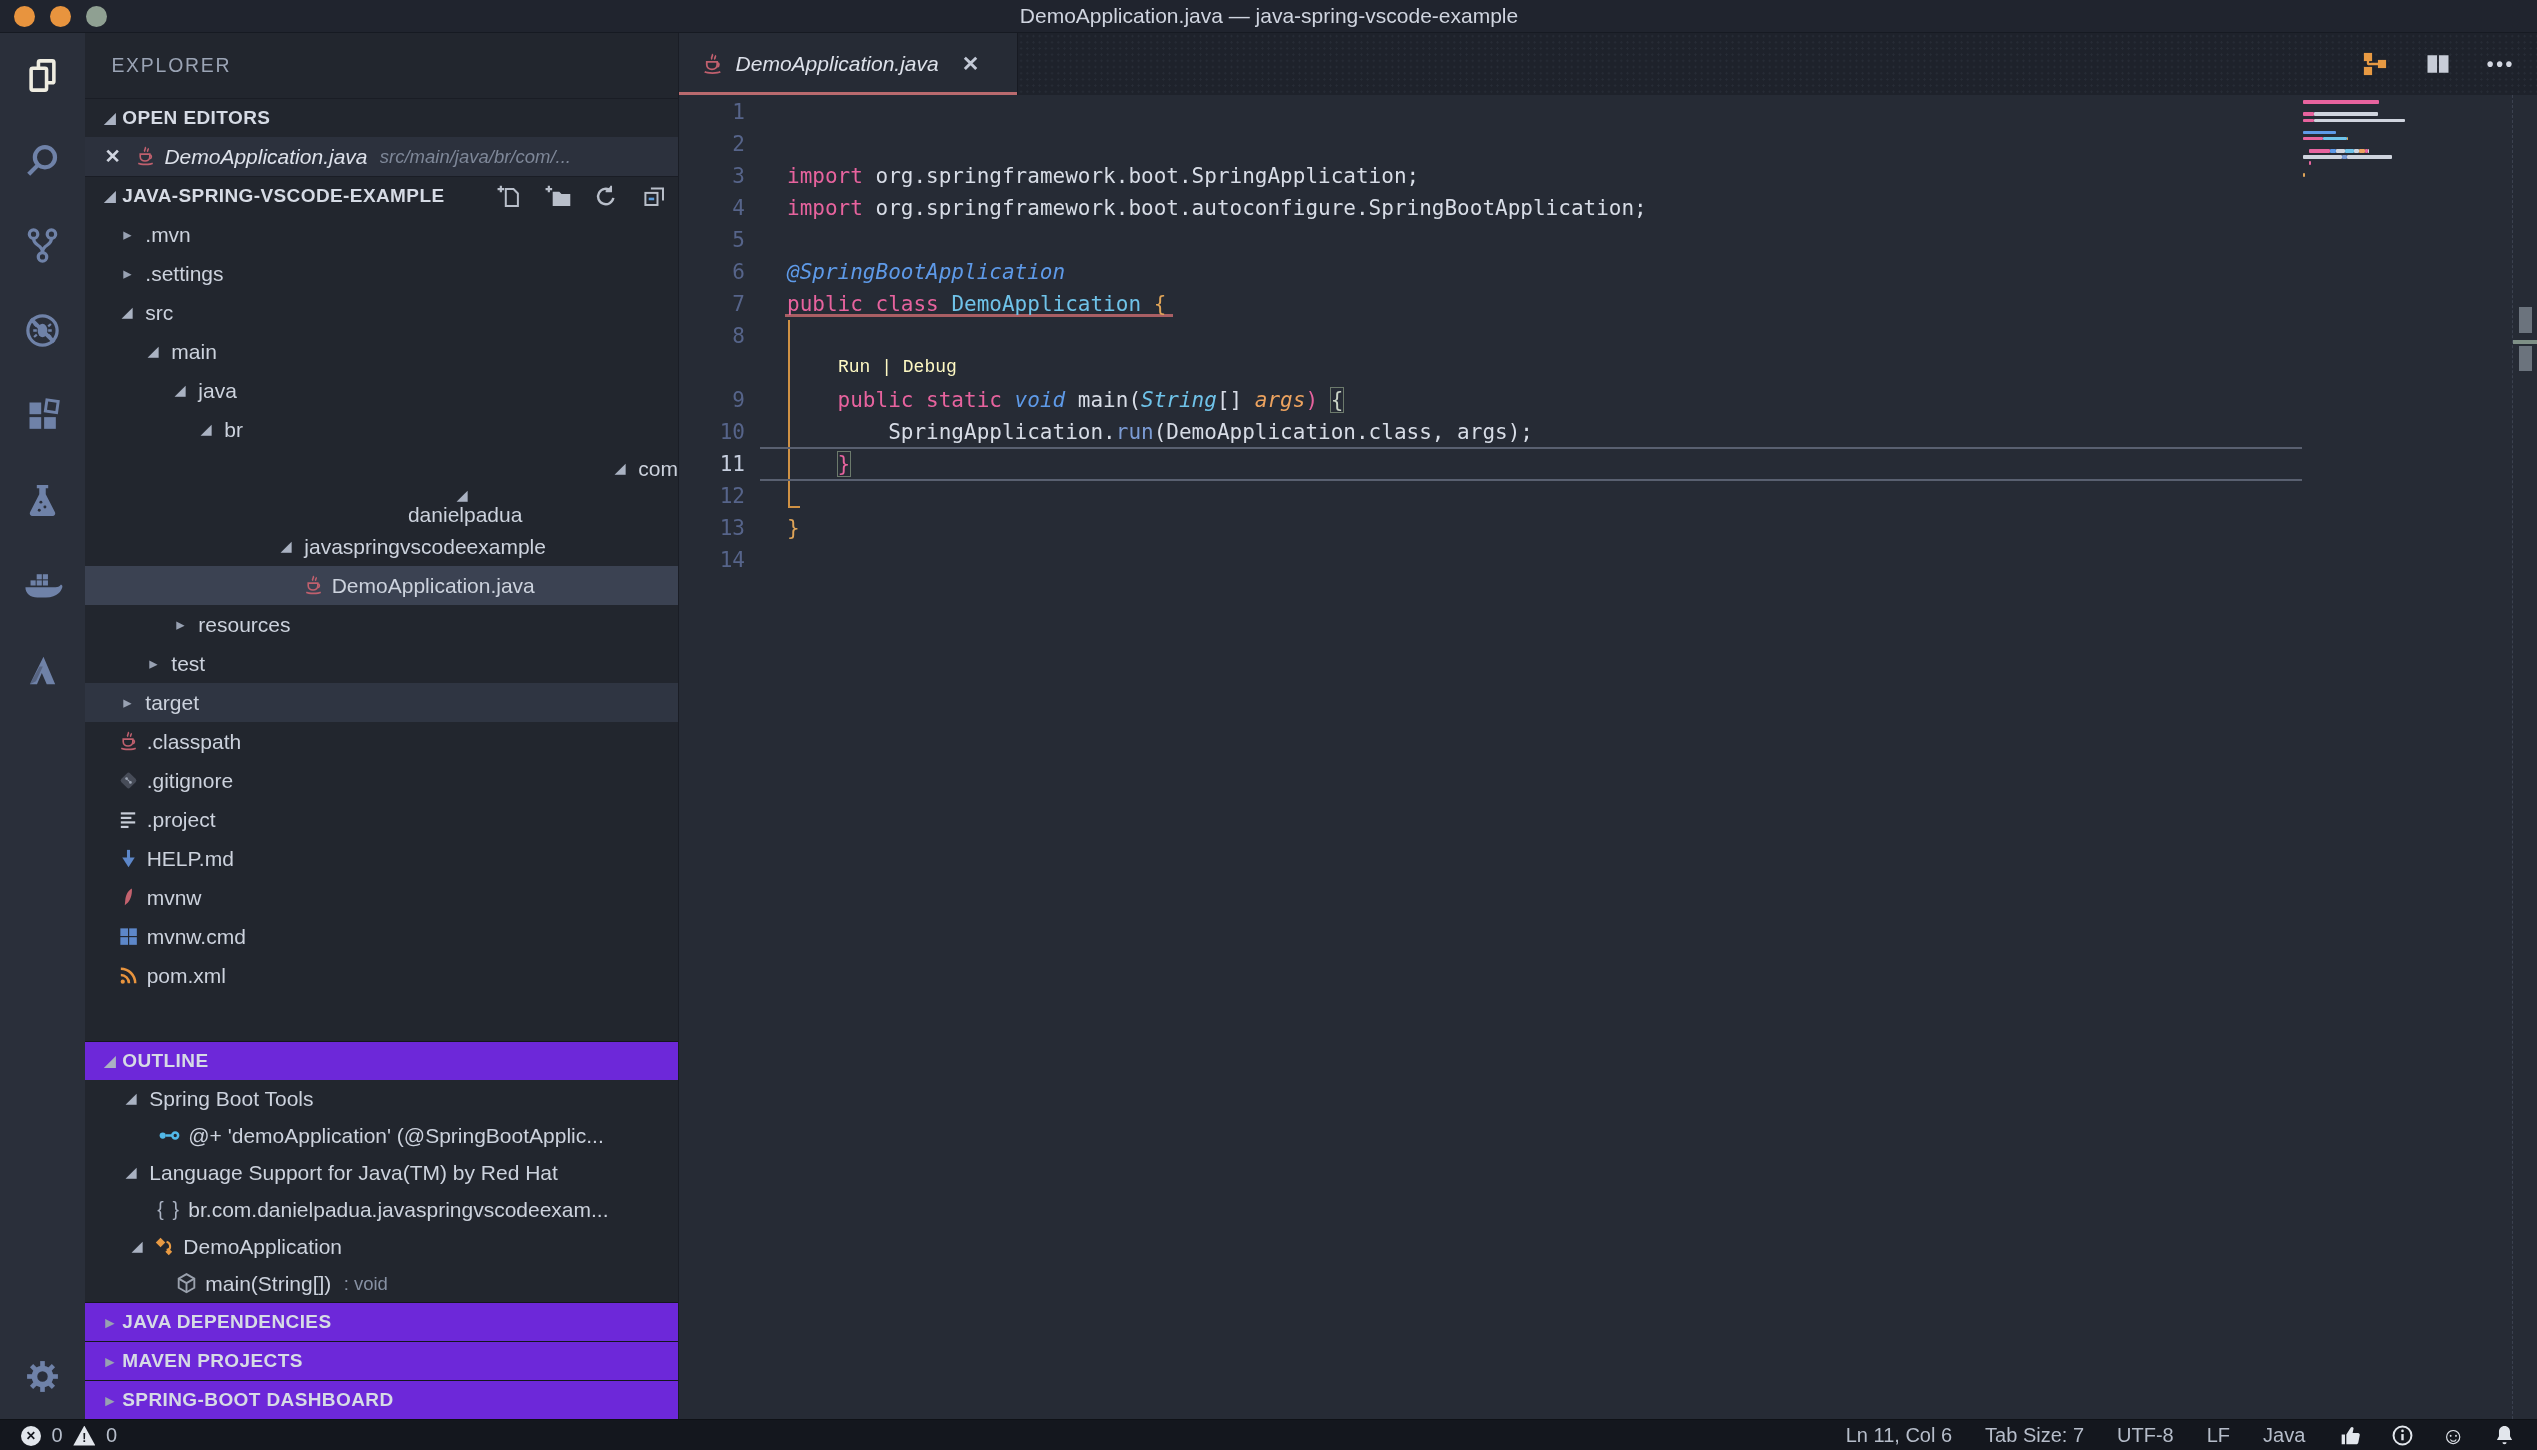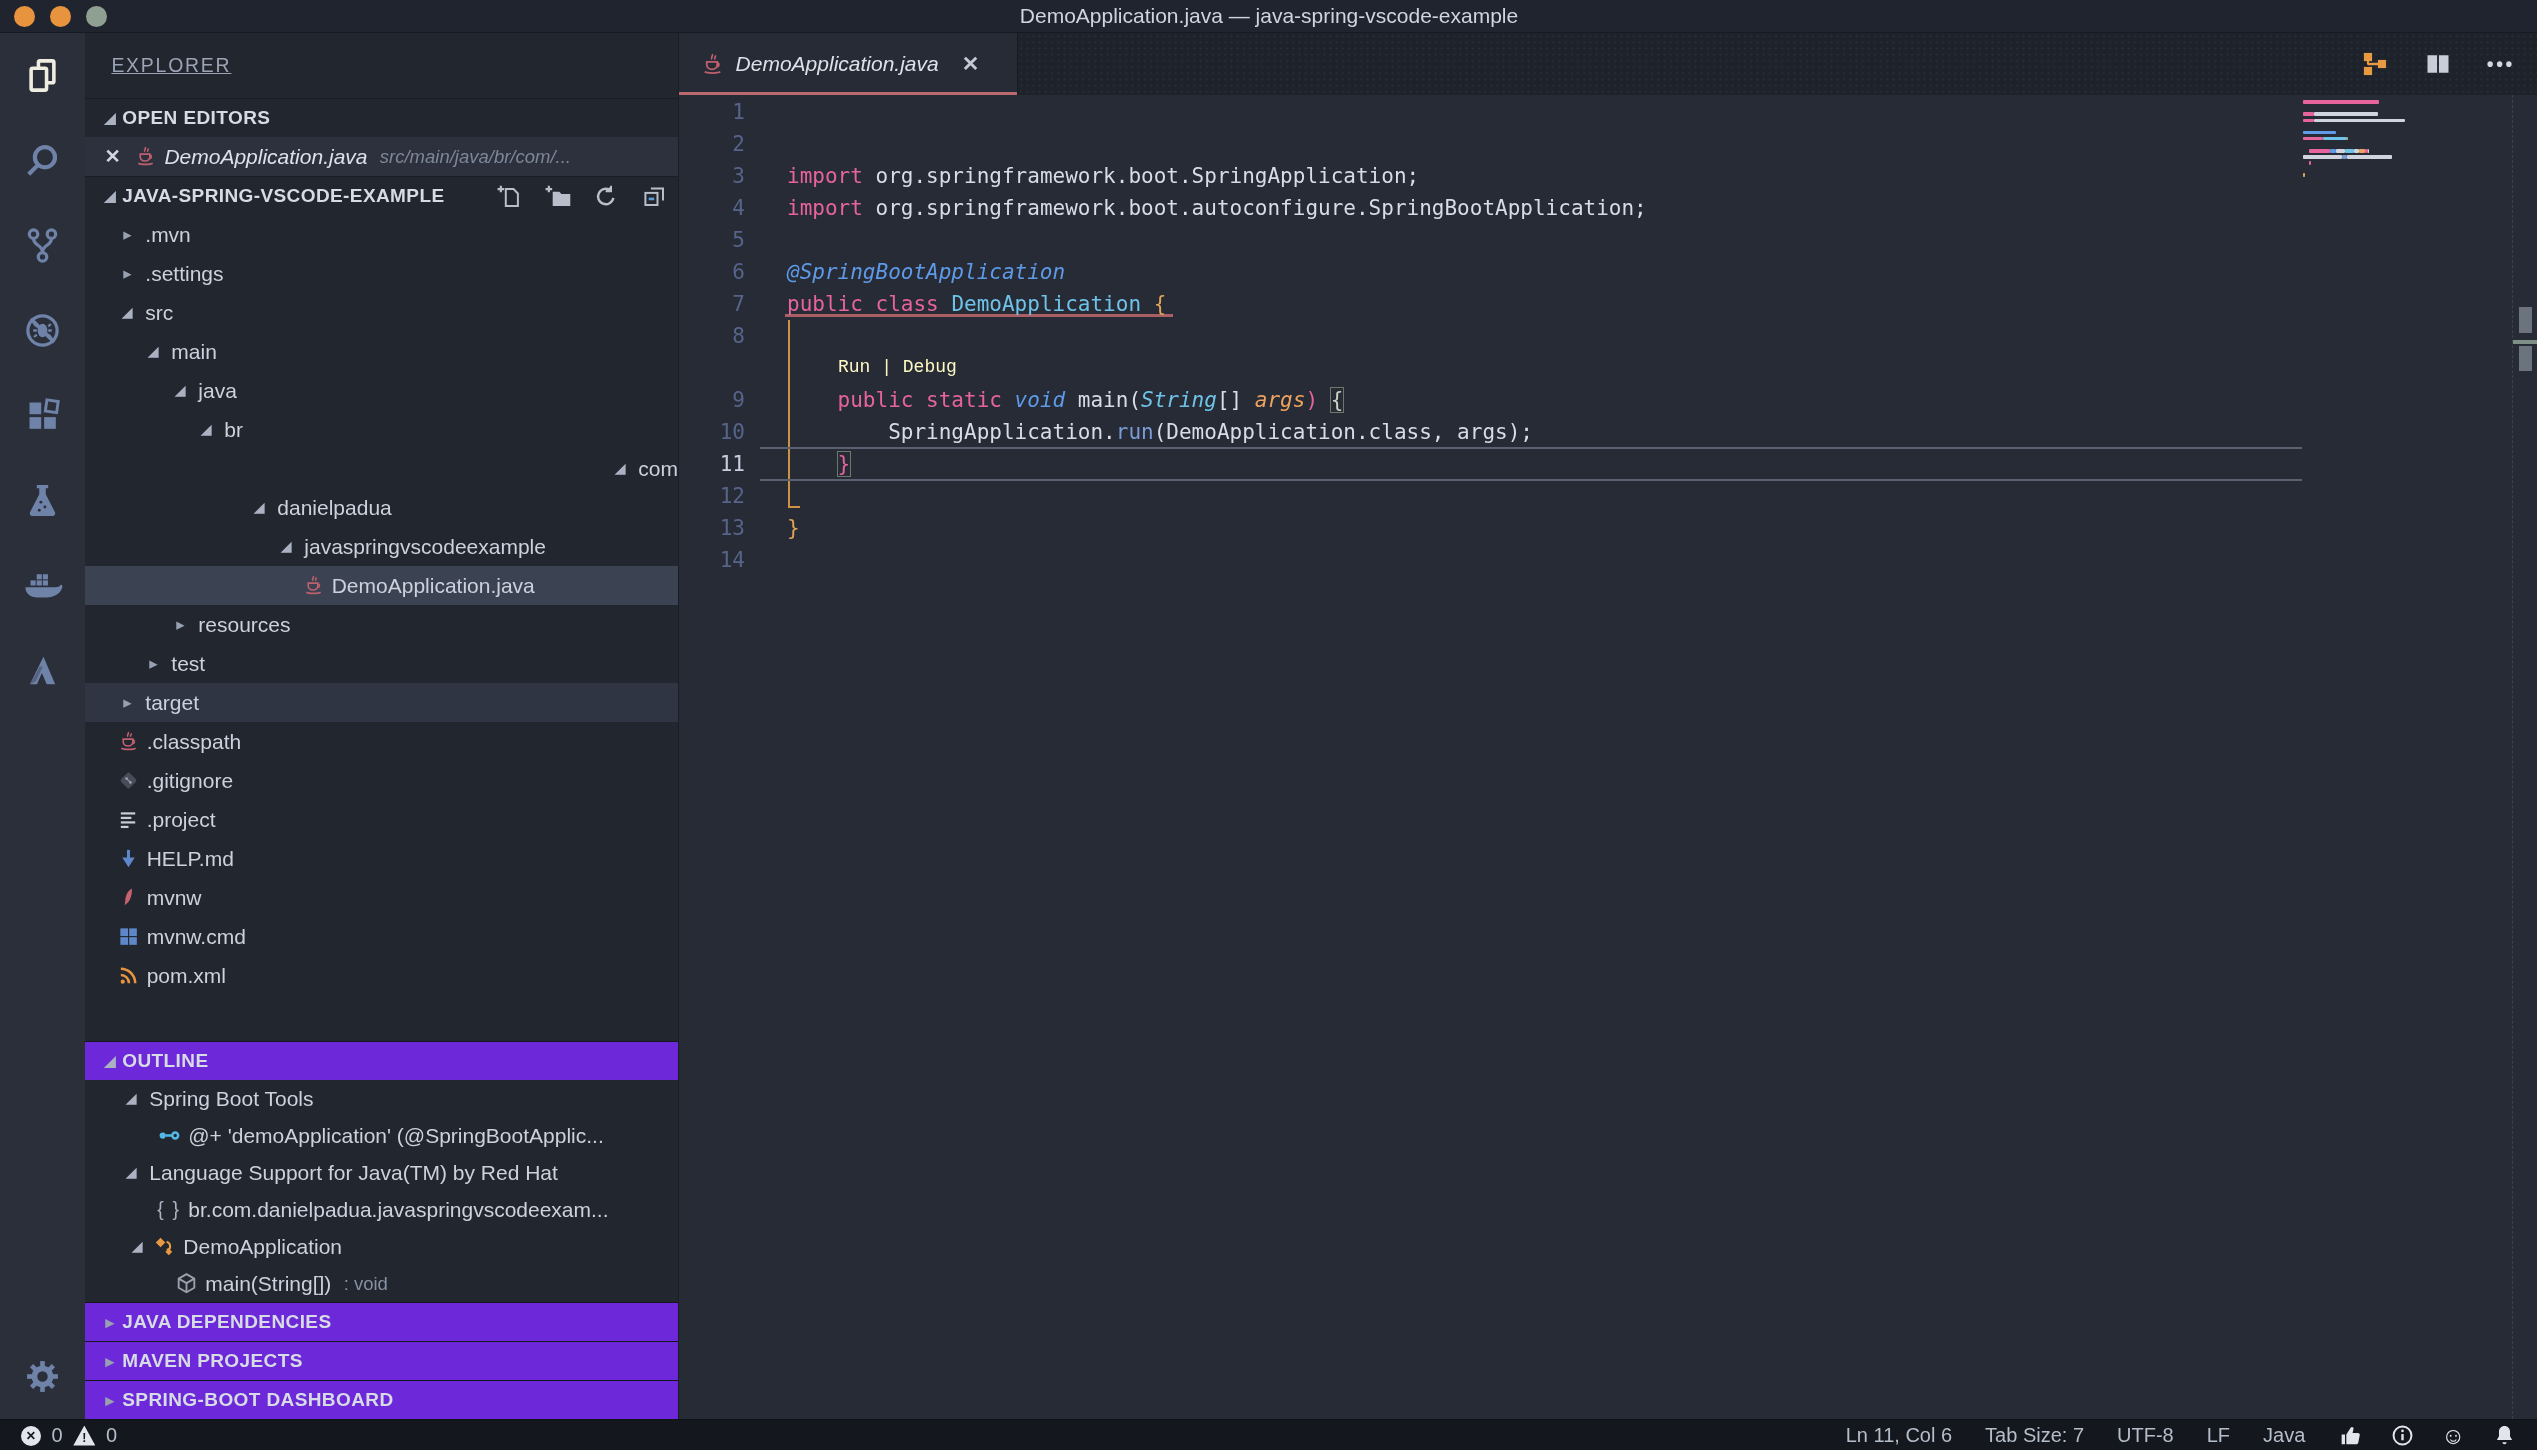--- a/index.html
+++ b/index.html
@@ -19,21 +19,21 @@
   .activitybar { width:85px; background:#2a2f3a; display:flex; flex-direction:column; align-items:center; }
   .ab-item { height:85px; width:85px; display:flex; align-items:center; justify-content:center;
     color:#6f82a8; }
   .ab-item.active { color:#efede1; }
   .ab-gear { margin-top:auto; }
 
   
   .sidebar { width:594px; background:#22262e; border-right:0.9px solid #1a1d25;
     display:flex; flex-direction:column; font-size:21px; color:#ccd2dd; }
   .exp-title { height:65px; display:flex; align-items:center; padding-left:26.4px;
-    color:#9ba4b5; font-size:19.4px; letter-spacing:1.8px;text-decoration:underline; }
+    color:#9ba4b5; font-size:19.4px; letter-spacing:1.8px; }
   .sec-head { height:39px; display:flex; align-items:center; padding-left:12.3px;
     font-weight:700; font-size:19px; color:#d6dbe5; letter-spacing:0.4px; }
   .oe-head { border-top:0.9px solid #1a1d25; }
   .twist { width:25px; display:inline-flex; justify-content:center; color:#aab2c2; font-size:16.7px; flex:none; }
   .twist.e::before { content:"◢"; font-size:13.2px; transform:scale(1.1); }
   .twist.c::before { content:"▸"; color:#98a1b2; }
 
   .oe-row { height:39px; display:flex; align-items:center; background:#2c313d; padding-left:19.4px; }
   .oe-close { width:30px; color:#d0d5e0; font-size:19.4px; font-weight:700; }
   .oe-close::before { content:"✕"; }
@@ -45,21 +45,21 @@
   .proj-label { flex:1; white-space:nowrap; overflow:hidden; }
   .hact { width:48px; display:flex; justify-content:center; color:#b9bfca; }
 
   .tree { }
   .trow { height:39px; display:flex; align-items:center; }
   .trow .fi { width:26.4px; height:25px; display:inline-flex; justify-content:center; align-items:center; flex:none; }
   .tlabel { margin-left:5.3px; white-space:nowrap; }
   .trow.sel { background:#3b4252; }
   .trow.hov { background:#2f3542; }
   .lvl0{padding-left:30px;} .lvl1{padding-left:56px;} .lvl2{padding-left:83px;}
-  .lvl3{padding-left:109px;} .lvl4{padding-left:136px;justify-content:flex-end;} .lvl5{padding-left:162px;}
+  .lvl3{padding-left:109px;} .lvl4{padding-left:136px;justify-content:flex-end;} .lvl5{padding-left:162px;flex-direction:column;}
   .lvl6{padding-left:189px;} .lvl7{padding-left:215px;}
 
   .sb-gap { height:46px; }
   .outline-head, .sect { background:#6d28d9; border-top:0.9px solid #14171e; }
   .orow { height:37px; display:flex; align-items:center; }
   .orow .fi { width:28px; display:inline-flex; justify-content:center; flex:none; }
   .odetail { color:#8791a3; font-size:18.5px; margin-left:12.3px; }
   .opl0{padding-left:34px;} .opl1{padding-left:70px;} .oplc{padding-left:40px;} .oplm{padding-left:87px;}
   .braces-ico { color:#aab2c2; font-size:19.4px; letter-spacing:1.8px; }
 

